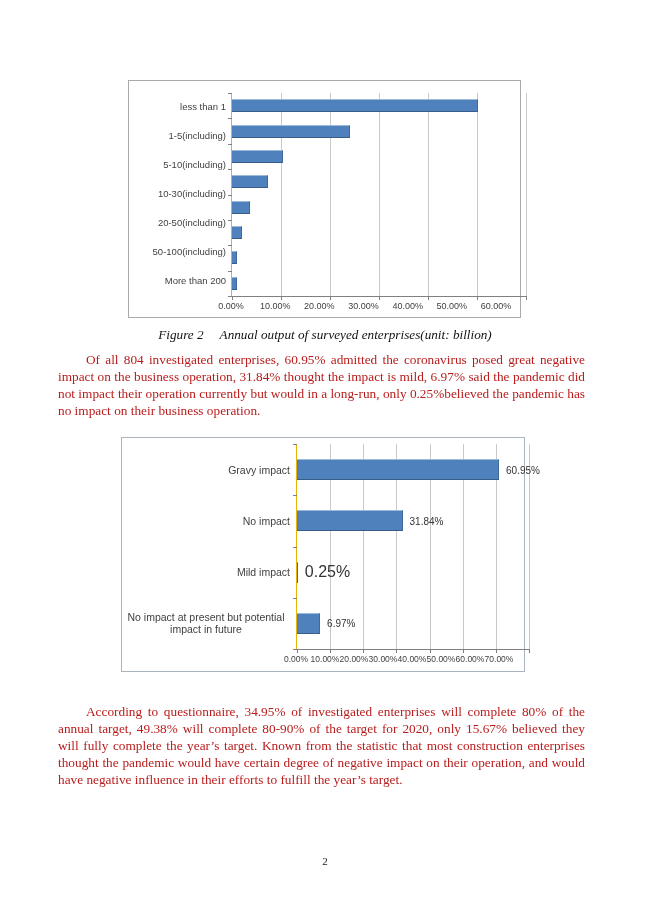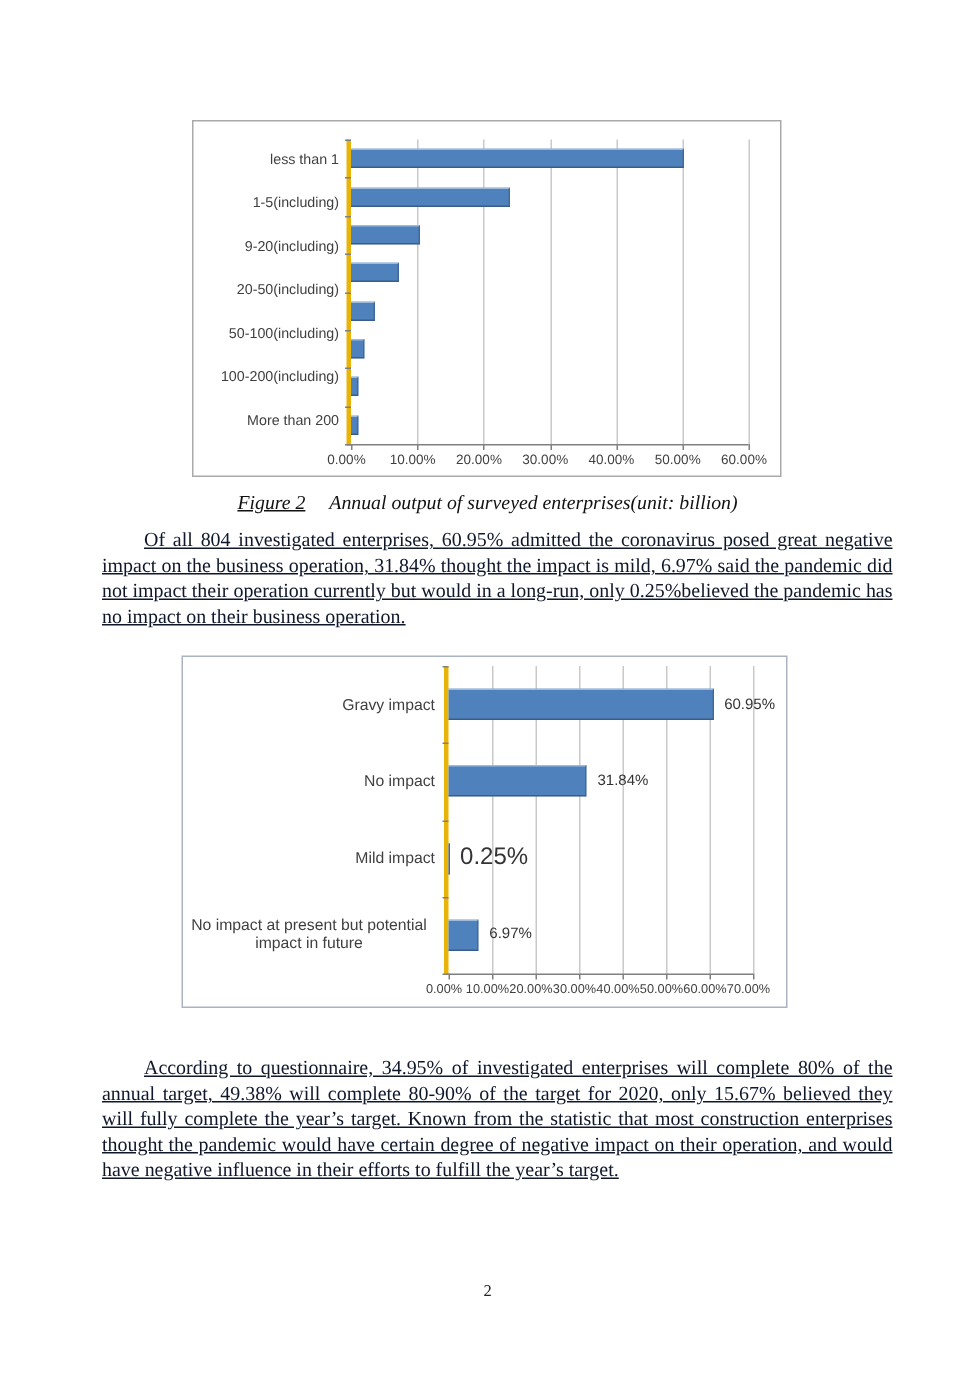--- a/index.html
+++ b/index.html
@@ -16,21 +16,21 @@
   #chart1{left:128px;top:64px;width:391px;height:236px;}
   #chart2{left:121px;top:421px;width:402px;height:233px;border-color:#aab3bf;}
   .lbl-col{position:absolute;display:flex;flex-direction:column;}
   .cat-lbl{
     flex:1;display:flex;align-items:center;justify-content:flex-end;
     text-align:right;line-height:1.15;
   }
   .cat-lbl span{display:inline-block;text-align:center;}
   .plot{
     position:absolute;
-    border-left:3px solid #eab308;border-bottom:1px solid #808080;
+    border-left:1px solid #eab308;border-bottom:1px solid #808080;padding-left:29px;
   }
   .grid{position:absolute;top:0;bottom:0;width:1px;background:#c9c9c9;}
   .ytick{position:absolute;left:-4px;width:4px;height:1px;background:#808080;}
   .xtick{position:absolute;bottom:-4px;width:1px;height:4px;background:#808080;}
   .bar{
     position:absolute;left:0;box-sizing:border-box;
     background:var(--bar,#4f81bd);
     border-top:1px solid rgba(255,255,255,.45);
     border-bottom:1px solid rgba(0,0,0,.28);
     border-right:1px solid rgba(0,0,0,.18);
@@ -43,26 +43,25 @@
   .xlbl{
     position:absolute;transform:translateX(-50%);white-space:nowrap;
     color:#3f3f3f;
     text-align:center;
   }
   
   .caption{
     position:absolute;left:0;width:650px;text-align:center;
     font-style:italic;font-size:13.2px;color:#111;
   }
-  .cap-label{margin-right:16px;text-decoration:underline;}
+  .cap-label{margin-right:16px;}
   .body-text{
-    position:absolute;left:68px;width:527px;margin:0;
+    position:absolute;left:58px;width:527px;margin:0;
     font-size:13.3px;line-height:17px;text-align:justify;text-indent:28px;
-    color:#0f172a;
-    text-decoration:underline;
+    color:#b91c1c;
   }
   #cap2{top:311px;}
   #para1{top:335px;}
   #cap3{top:664px;}
   #para2{top:687px;}
   .page-number{
     position:absolute;left:0;top:839px;width:650px;text-align:center;
     font-size:11px;color:#222;
   }
 </style>
@@ -73,30 +72,30 @@
 
   <div id="chart1" class="chart-box" style="--bar: #4f81bd;">
       <div class="lbl-col" style="left:0;top:12px;width:97px;height:203px;font-size:9.5px">
         <div class="cat-lbl">
           <span>less than 1</span>
         </div>
         <div class="cat-lbl">
           <span>1-5(including)</span>
         </div>
         <div class="cat-lbl">
-          <span>9-20(including)</span>
+          <span>5-10(including)</span>
+        </div>
+        <div class="cat-lbl">
+          <span>10-30(including)</span>
         </div>
         <div class="cat-lbl">
           <span>20-50(including)</span>
         </div>
         <div class="cat-lbl">
           <span>50-100(including)</span>
-        </div>
-        <div class="cat-lbl">
-          <span>100-200(including)</span>
         </div>
         <div class="cat-lbl">
           <span>More than 200</span>
         </div>
       </div>
       <div class="plot" style="left:102px;top:12px;width:265px;height:203px">
         <div class="grid" style="left:16.666666666666664%"></div>
         <div class="grid" style="left:33.33333333333333%"></div>
         <div class="grid" style="left:50%"></div>
         <div class="grid" style="left:66.66666666666666%"></div>

